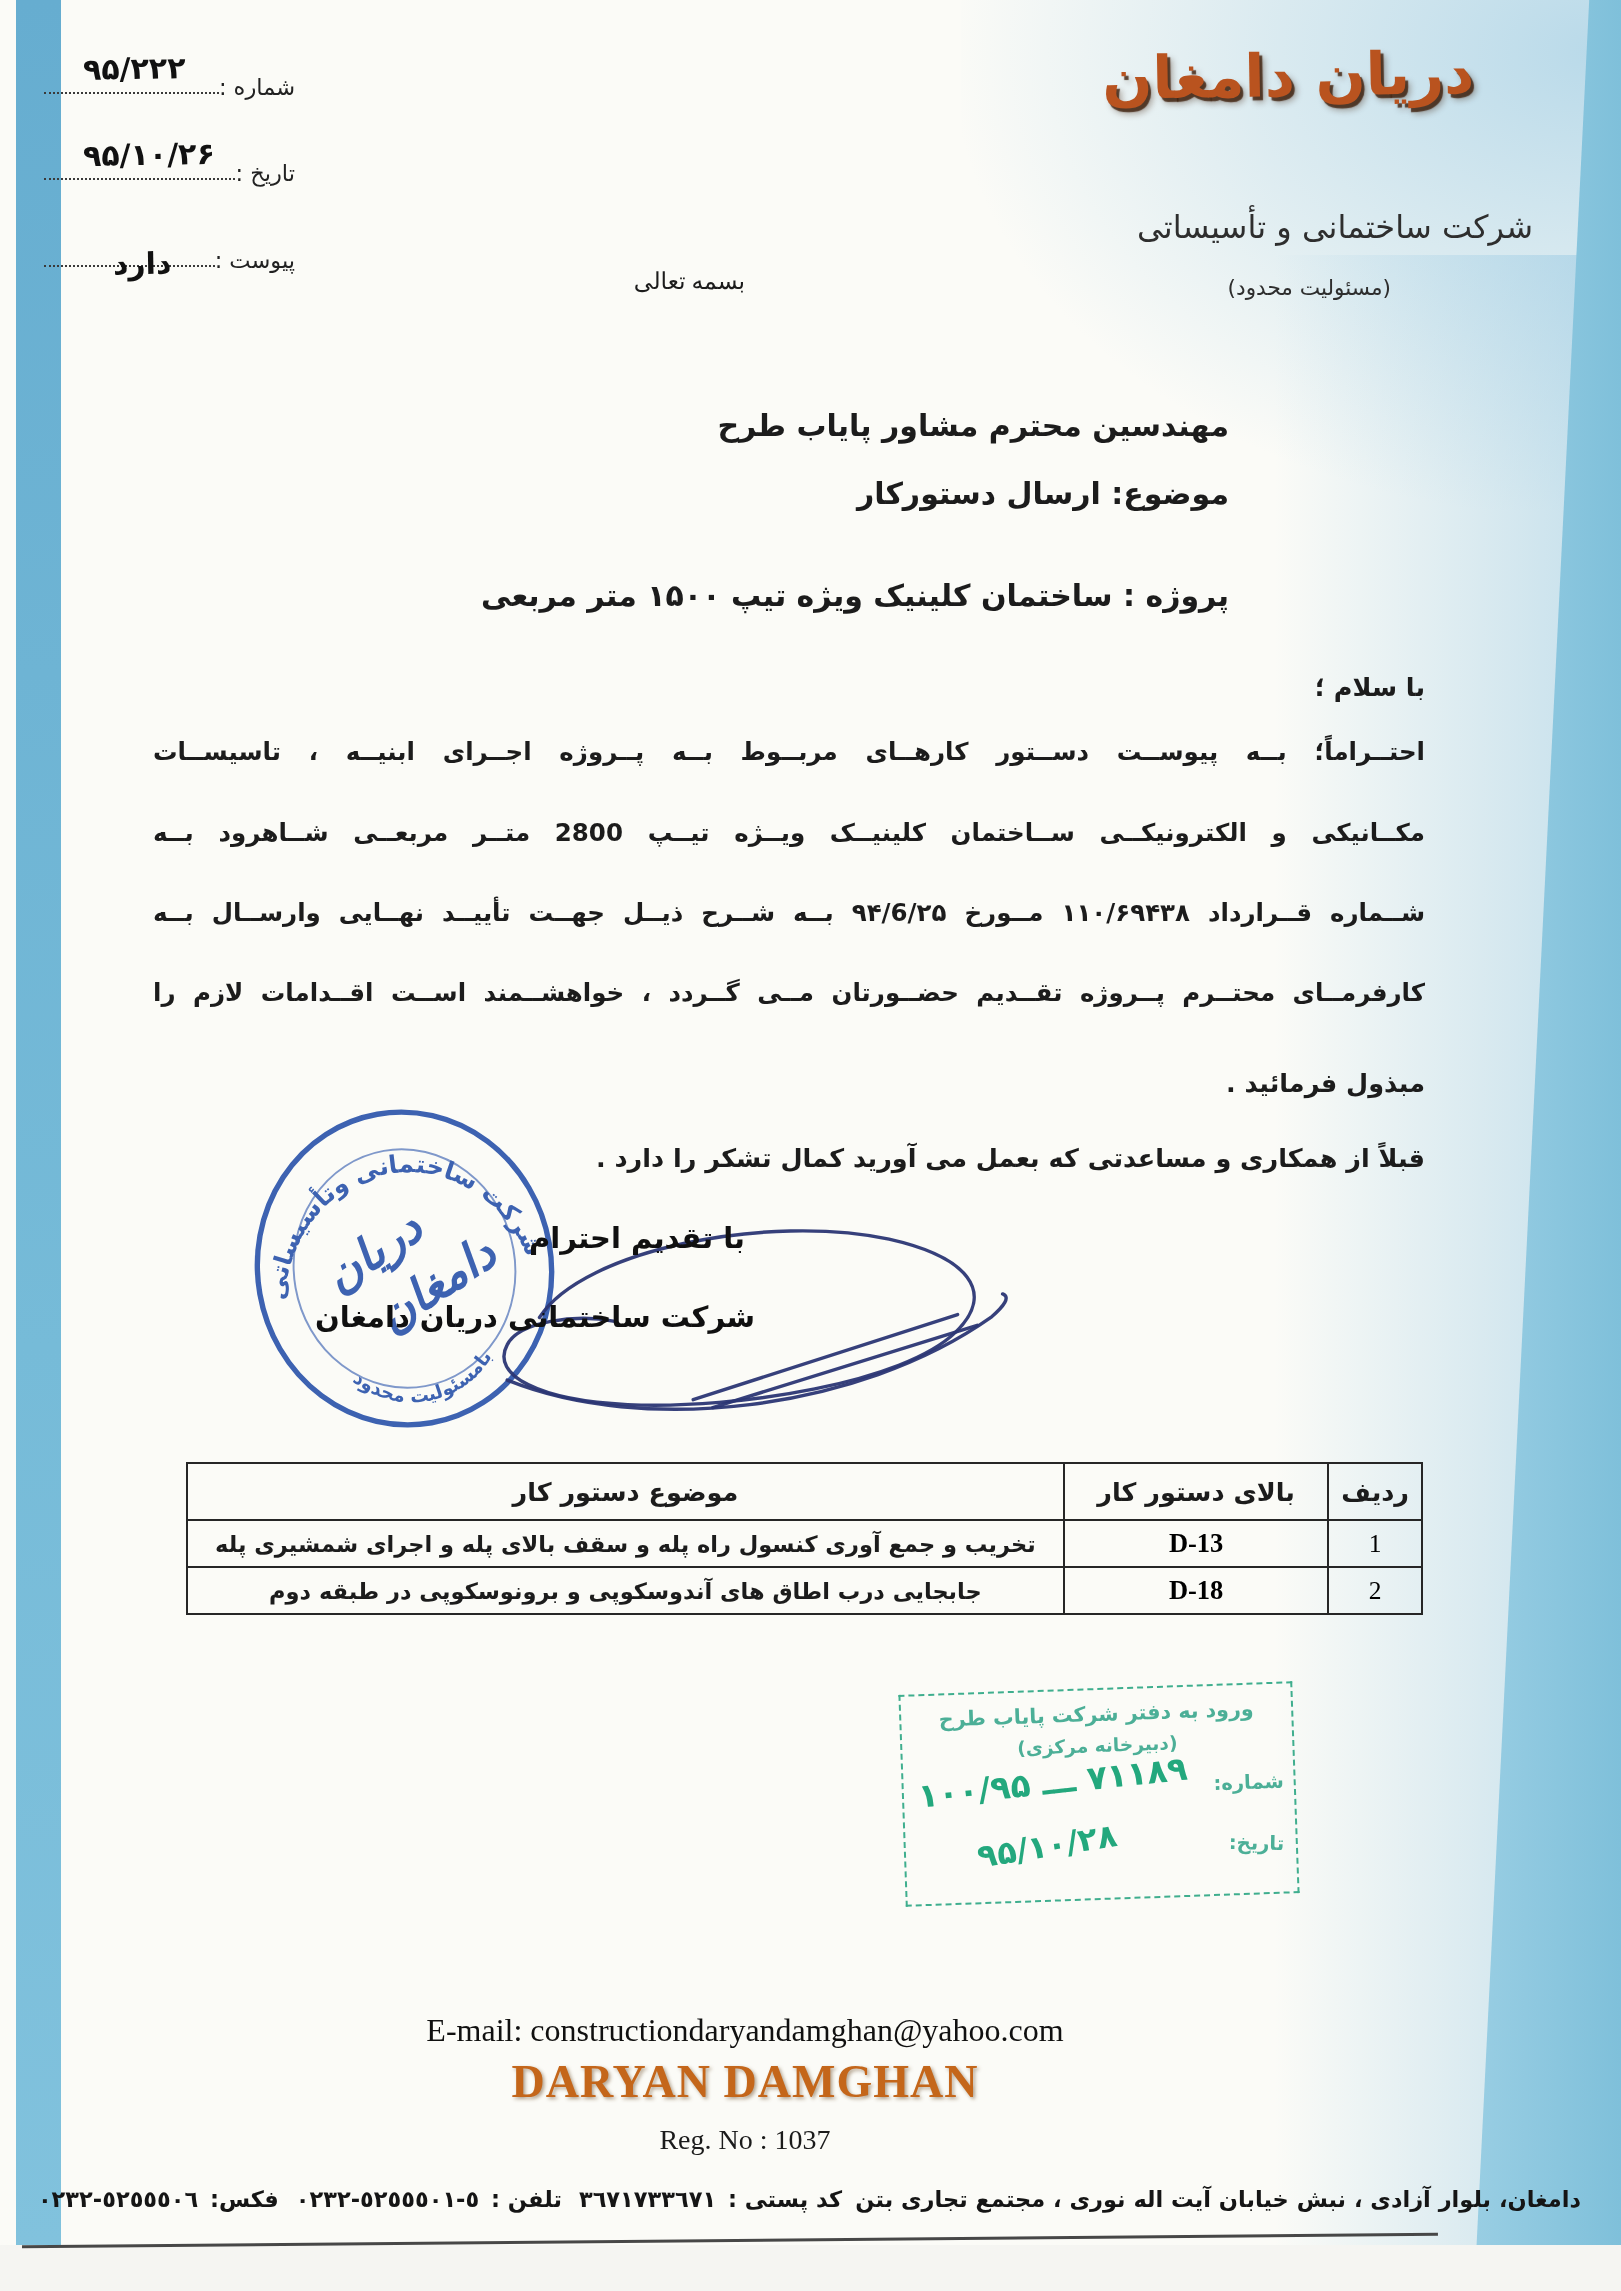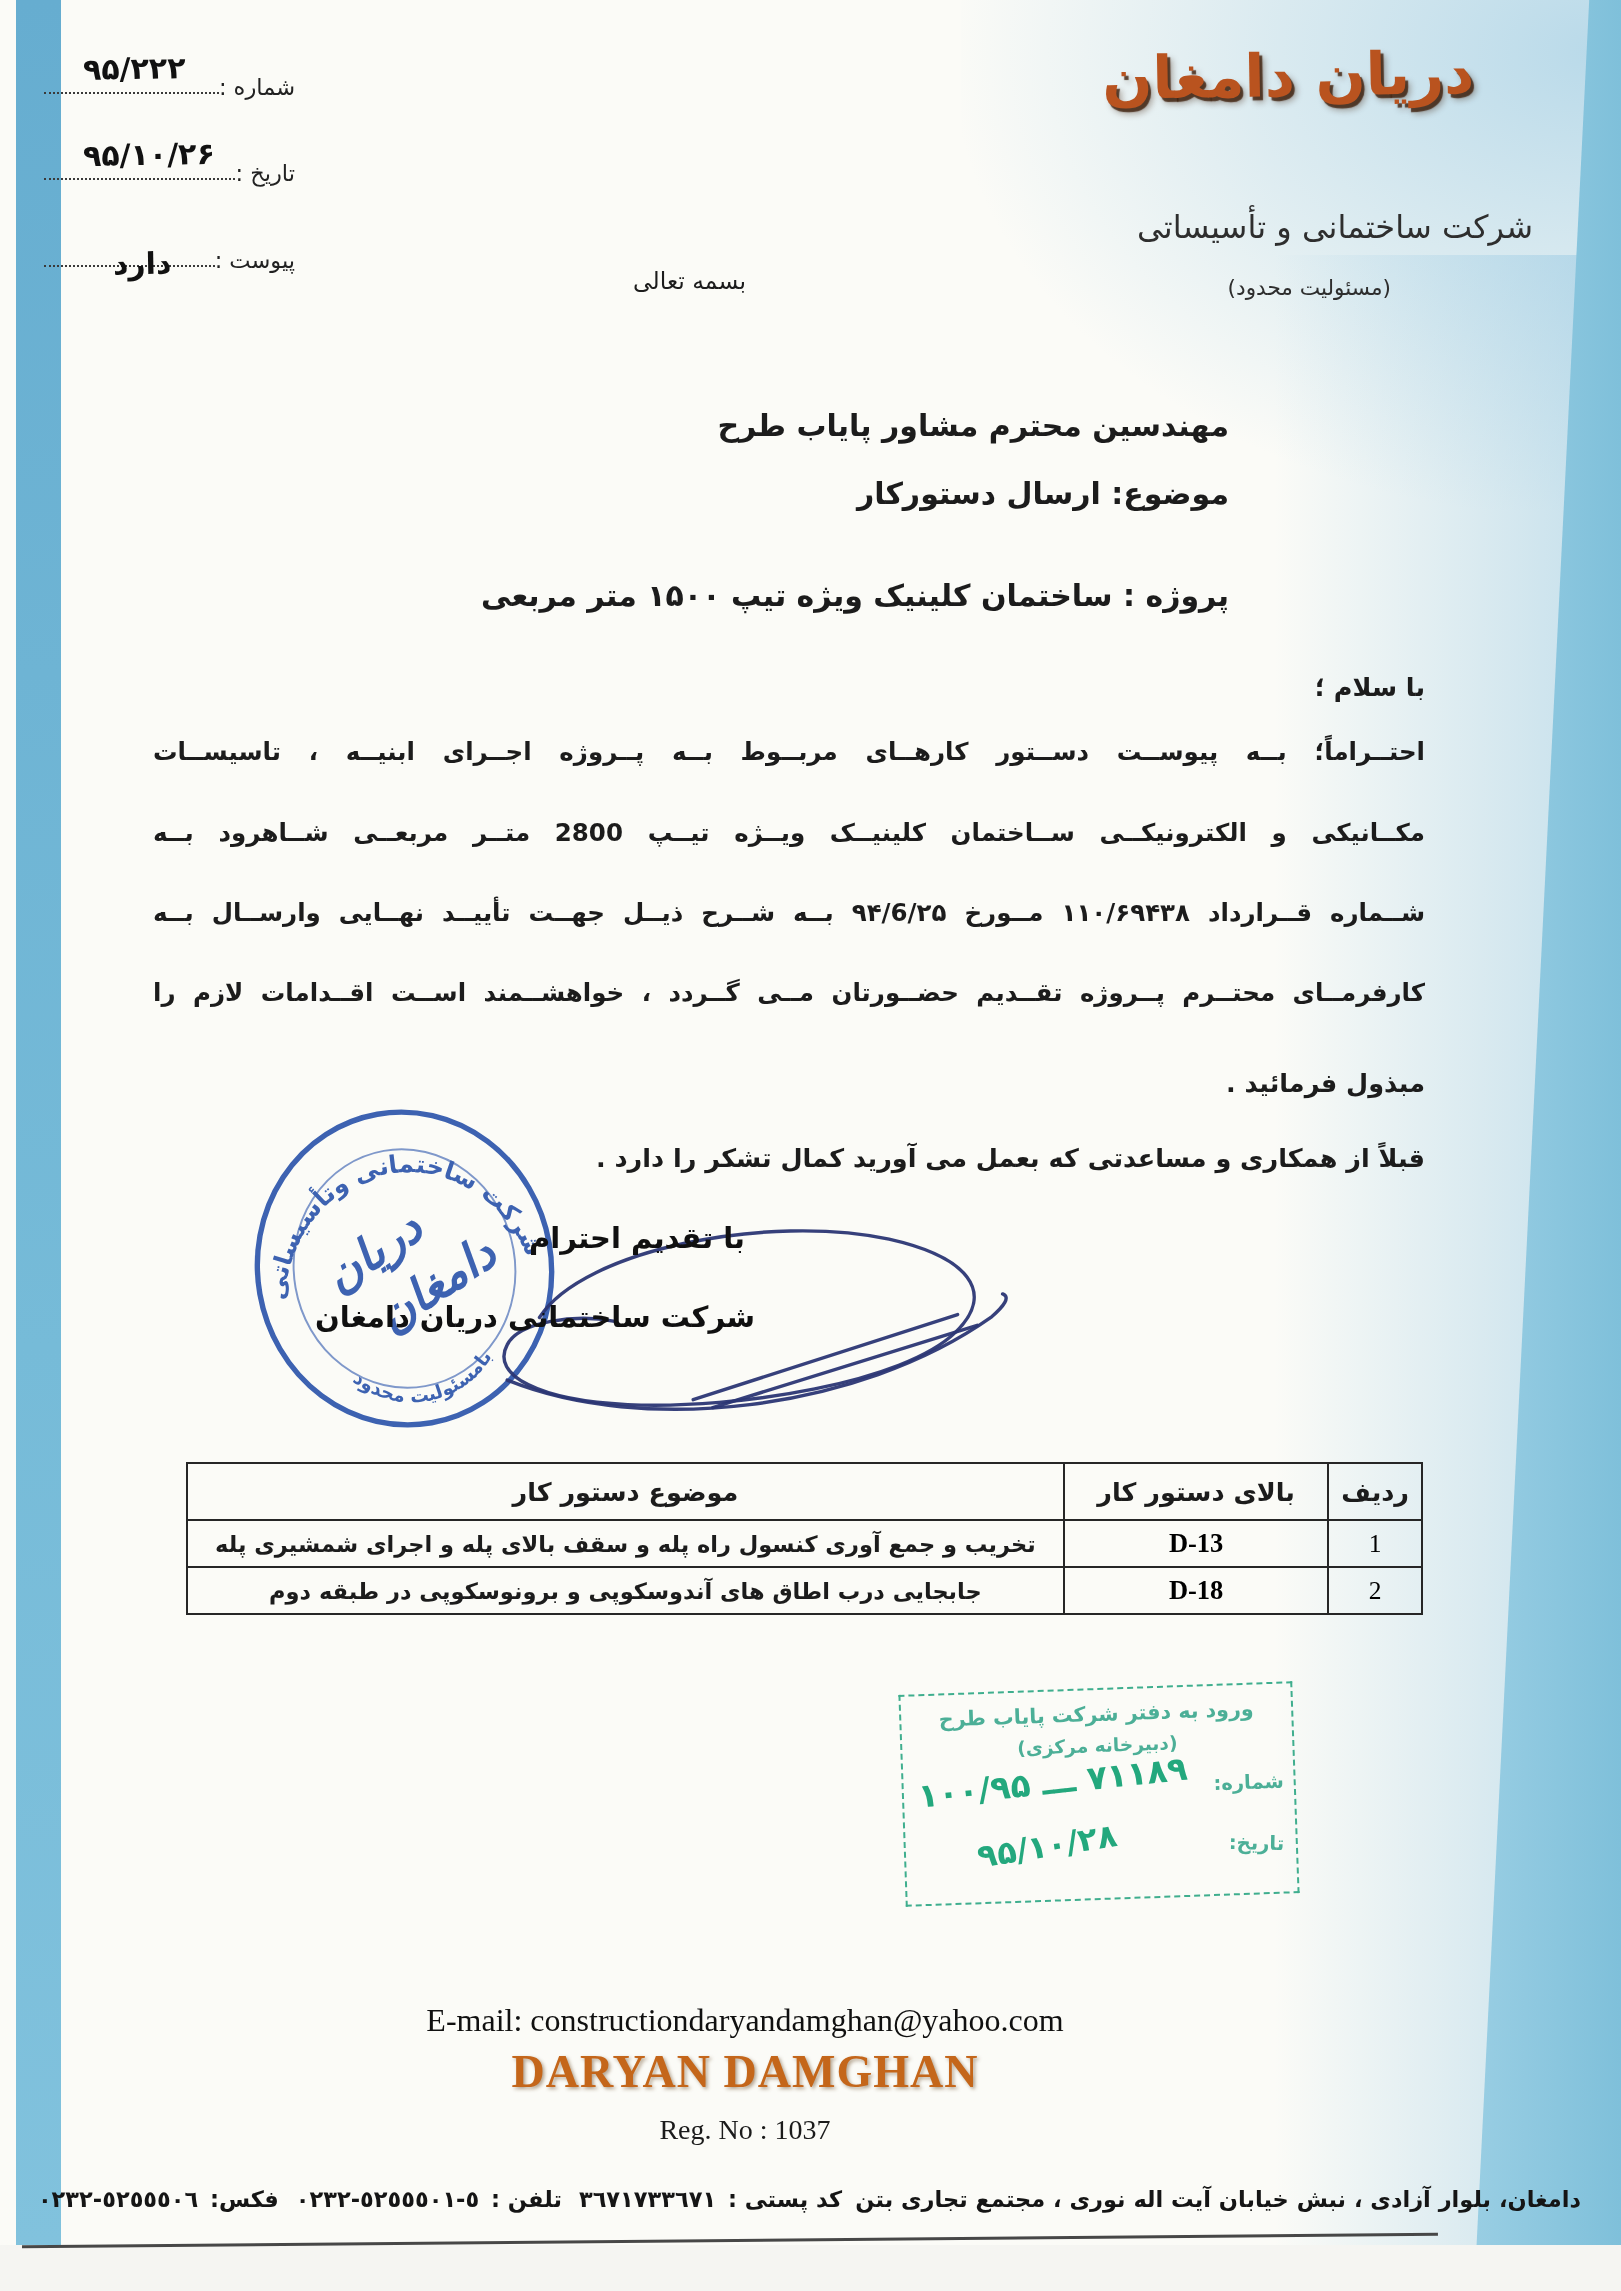--- a/index.html
+++ b/index.html
@@ -30,21 +30,21 @@
   .meta-value{position:absolute;left:39px;bottom:13.7px;font-size:30px;font-weight:bold;color:#111;
     direction:ltr;unicode-bidi:bidi-override;transform:rotate(-1deg);white-space:nowrap;}
   .meta-value.overlap{bottom:-7.8px;left:69px;}
 
   
   .logo{position:absolute;right:147px;top:41px;font-size:59px;font-weight:bold;color:#b9531f;
     direction:rtl;text-shadow:2.9px 3.9px 1px rgba(58,26,6,.8), 4.9px 5.9px 5.9px rgba(58,26,6,.35);
     transform:rotate(-1deg);}
   .company-line{position:absolute;right:88px;top:208px;font-size:32px;color:#2e2e2e;}
   .liability{position:absolute;right:230px;top:275px;font-size:21.6px;color:#2e2e2e;}
-  .besmele{position:absolute;left:606px;top:267px;width:167px;font-size:23.5px;text-align:center;}
+  .besmele{position:absolute;left:606px;top:267px;width:167px;font-size:23.5px;text-align:center;font-family:Liberation Serif, serif;}
 
   
   .hline{position:absolute;right:392px;font-size:30px;font-weight:bold;white-space:nowrap;}
 
   
   .salutation{position:absolute;right:196px;top:672px;font-size:25.5px;font-weight:bold;}
   .body-line{position:absolute;left:153px;width:1272px;font-size:24.5px;font-weight:bold;
     text-align:justify;text-align-last:justify;white-space:nowrap;line-height:37px;}
   .rline{position:absolute;right:196px;font-size:25.5px;font-weight:bold;white-space:nowrap;text-align:center;}
 
@@ -82,21 +82,21 @@
   .rstamp-lbl{position:absolute;font-size:19.6px;font-weight:bold;opacity:.85;}
   .lbl-no{right:9.8px;top:86px;}
   .lbl-dt{right:11.8px;top:147px;transform:rotate(3deg);}
   .rstamp-val{position:absolute;font-weight:bold;color:#23a87d;direction:ltr;
     unicode-bidi:bidi-override;white-space:nowrap;}
   .val-no{left:13.7px;top:71px;font-size:33px;transform:rotate(-4deg);}
   .val-dt{left:71px;top:135px;font-size:32px;transform:rotate(-7deg);}
 
   
   .foot-center{position:absolute;left:348px;top:2000px;width:794px;text-align:center;}
-  .email{font-size:32px;color:#101010;line-height:41px;}
+  .email{font-size:32px;color:#101010;line-height:41px;margin-top:10px;}
   .brand{font-size:46px;font-weight:bold;color:#c4661a;letter-spacing:1px;margin-top:3.9px;
     text-shadow:2px 2px 3.9px rgba(90,55,15,.45);}
   .reg{font-size:28px;color:#1b1b1b;margin-top:15.7px;}
   .address{position:absolute;left:34px;top:2186px;width:1547px;display:flex;direction:rtl;
     justify-content:space-between;align-items:baseline;font-size:22.5px;font-weight:bold;color:#151515;
     white-space:nowrap;}
   .ltrv{direction:ltr;unicode-bidi:bidi-override;display:inline-block;padding:0 3.9px;}
 </style>
 </head>
 <body>

